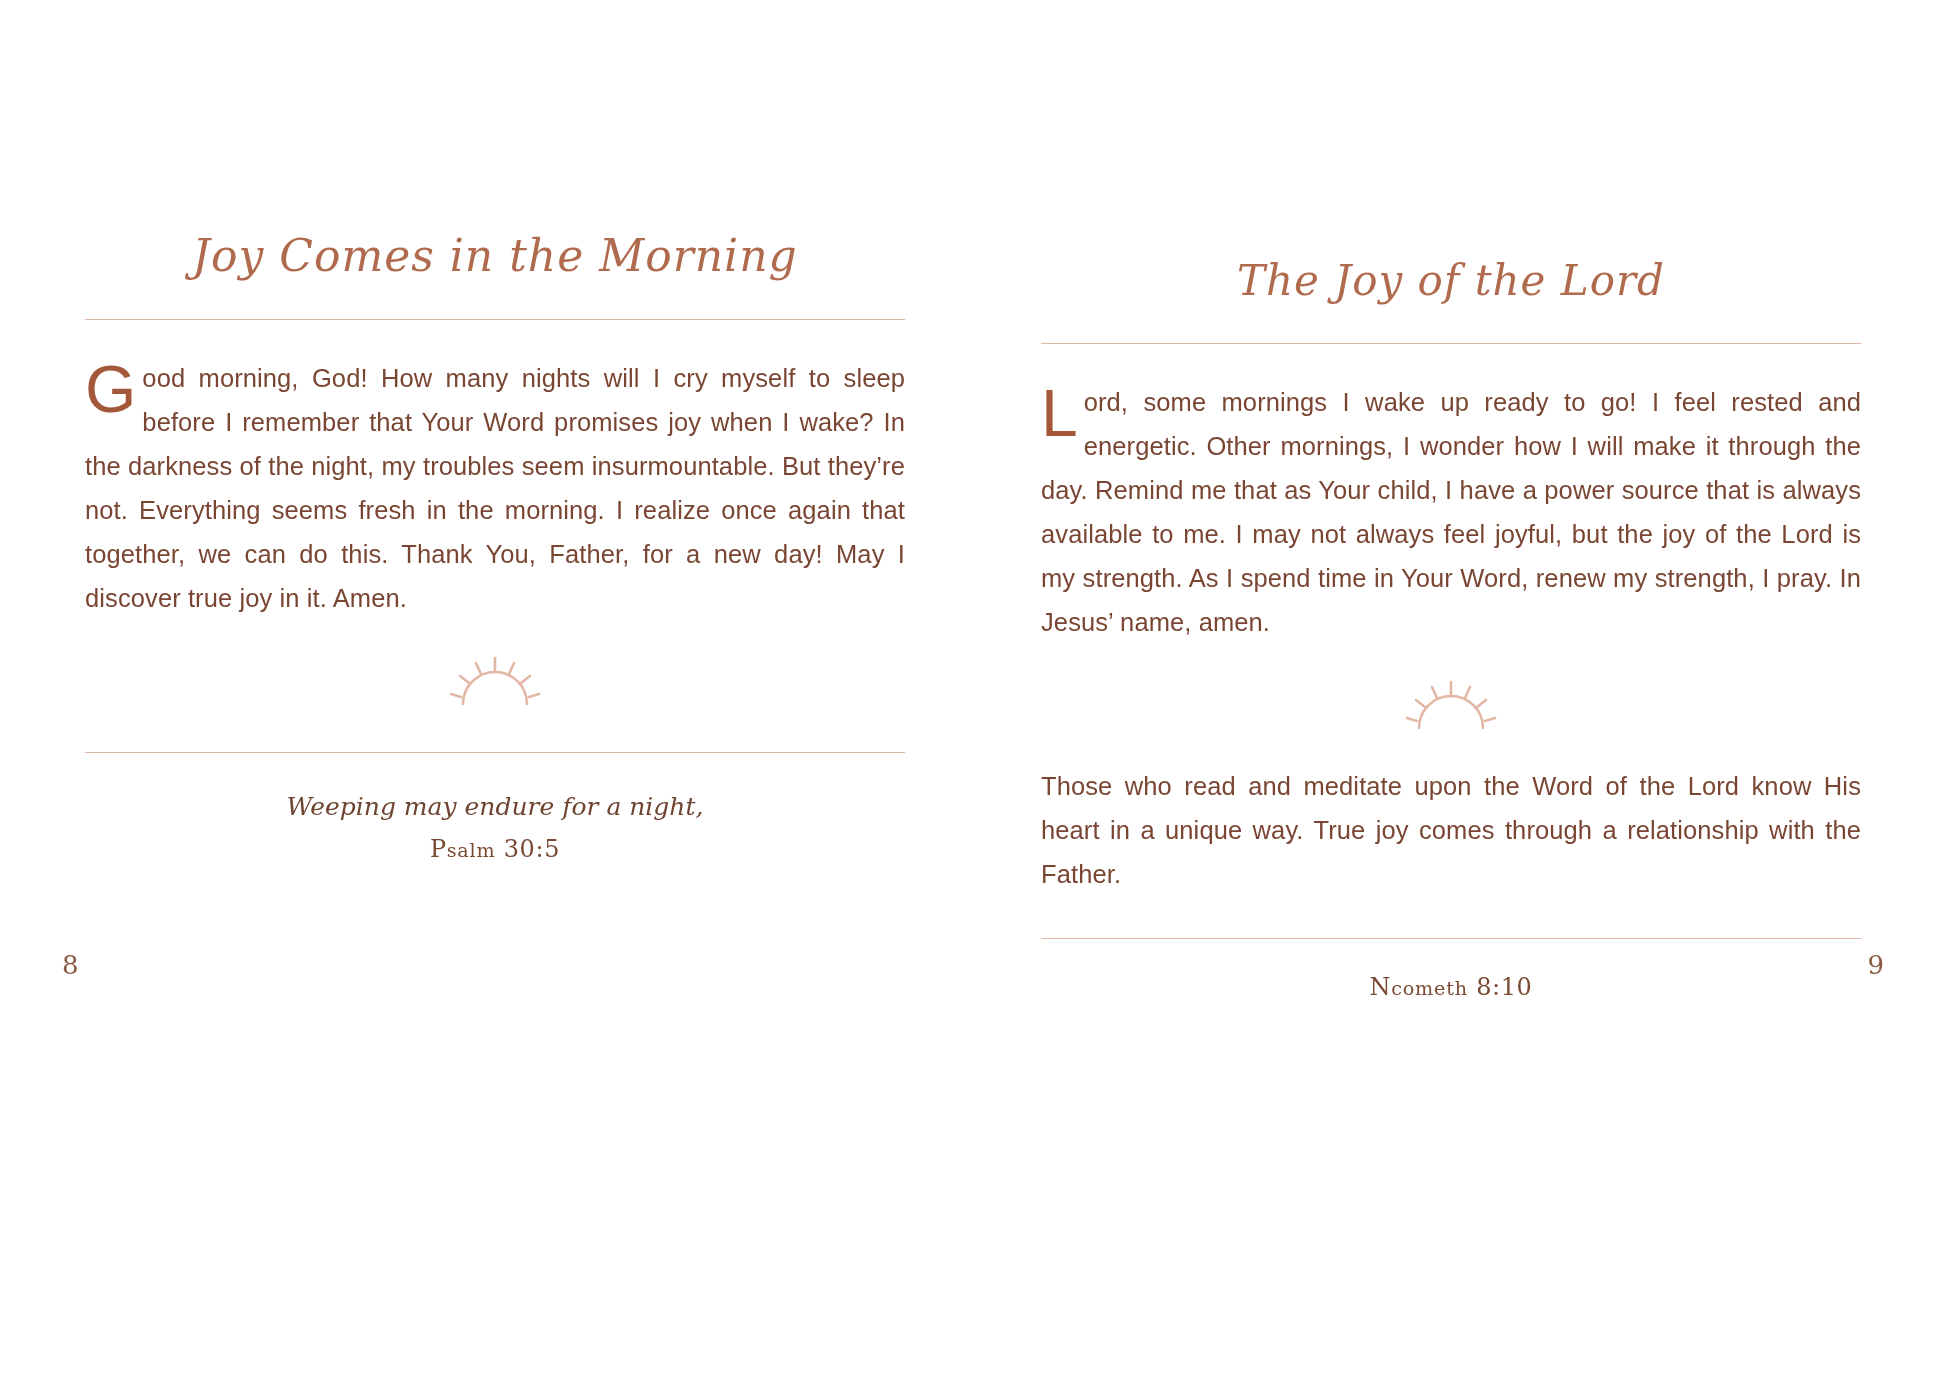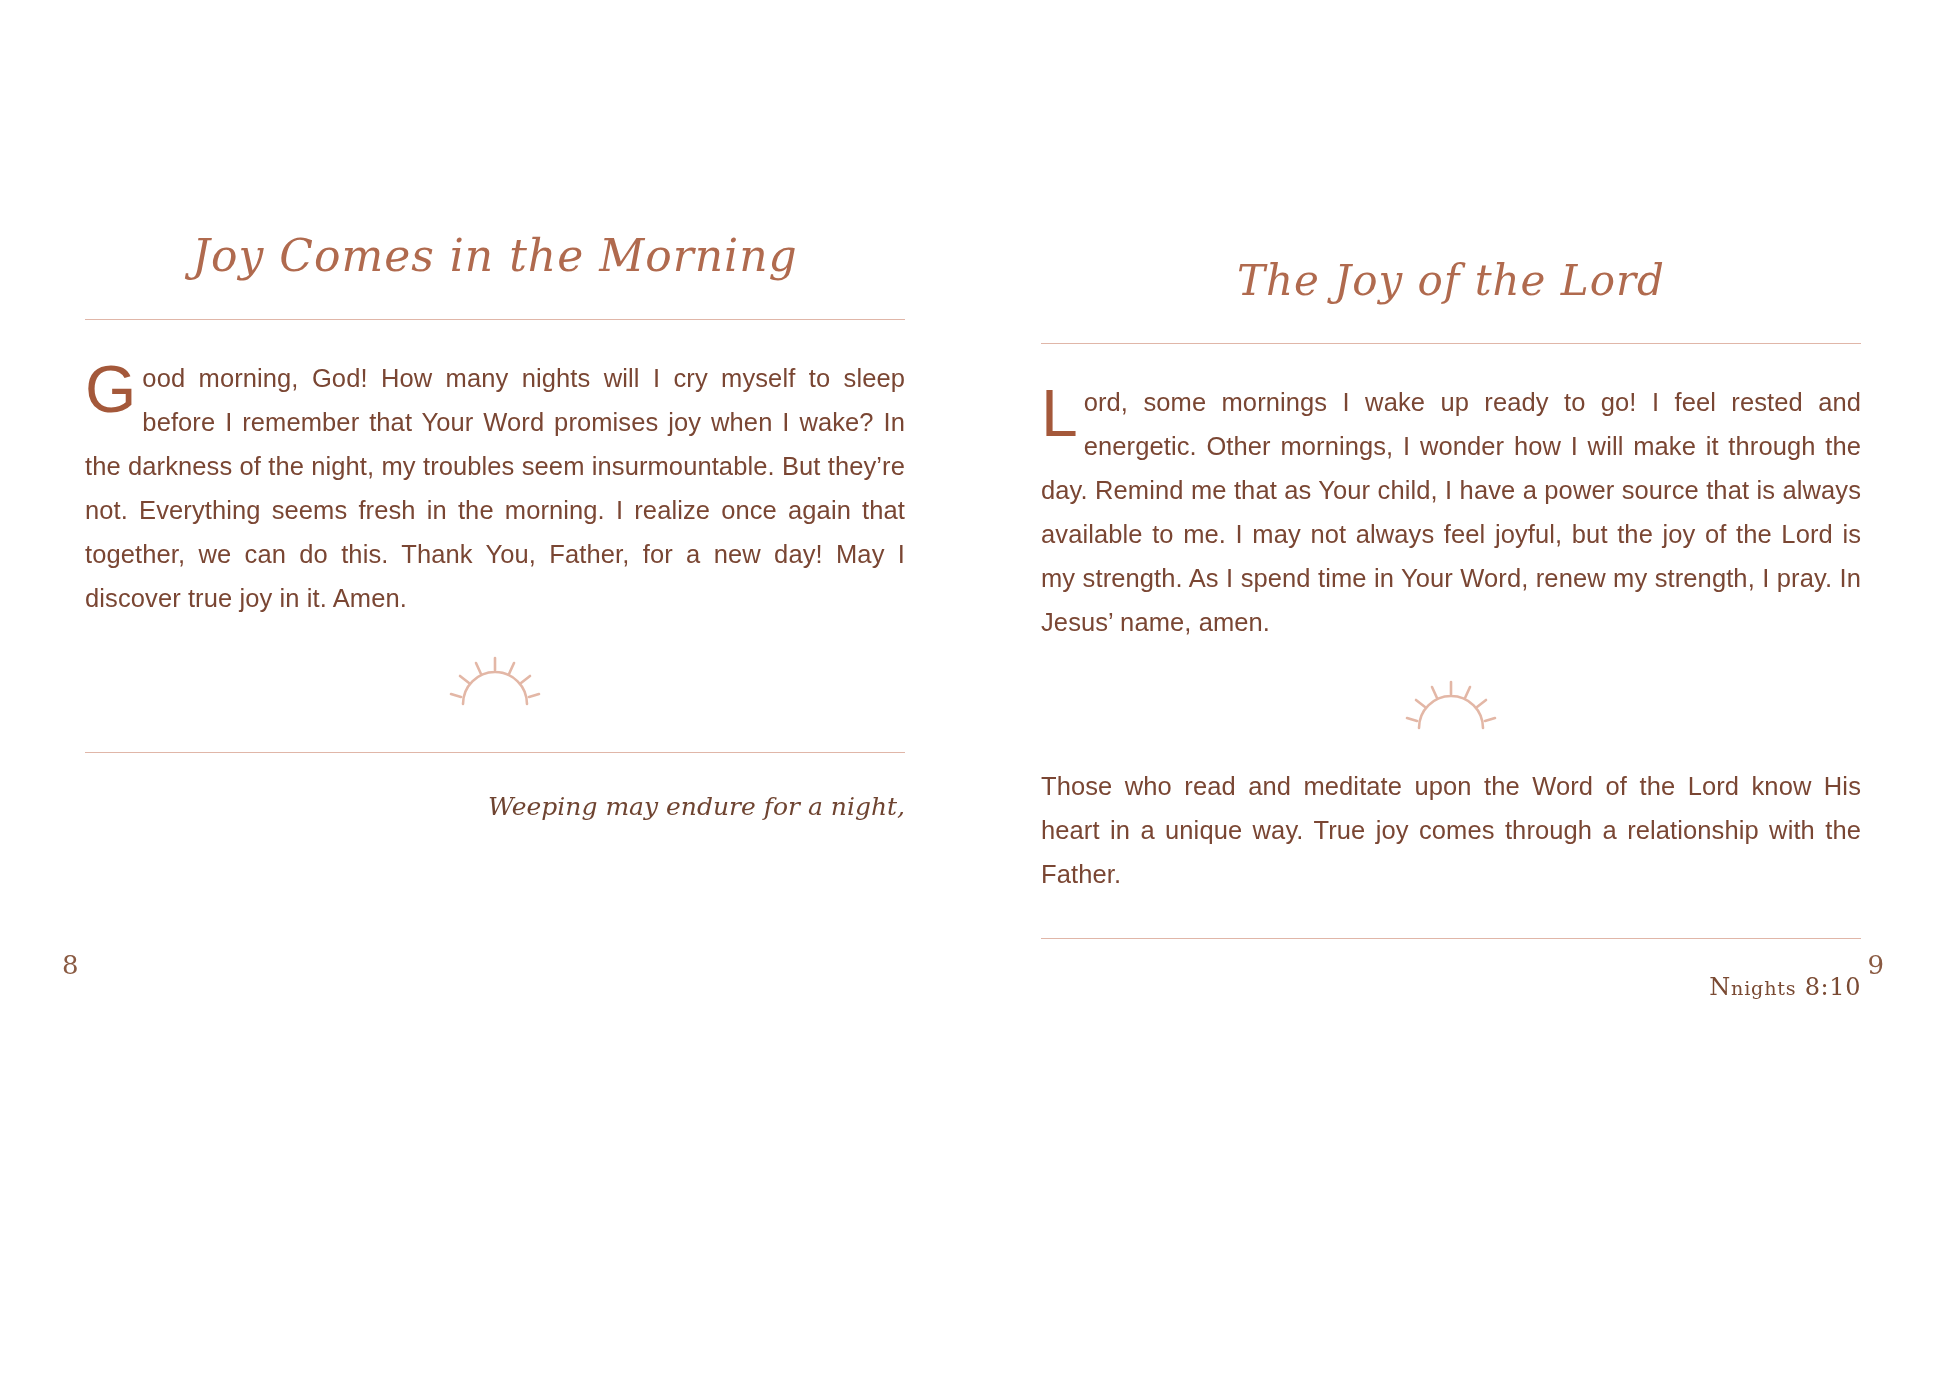--- a/index.html
+++ b/index.html
@@ -86,21 +86,21 @@
     margin: 34px 0 30px 0;
   }
   .sun-divider svg { display: block; }
   .reflection {
     margin-top: 6px;
   }
   .rule-bottom {
     margin-top: 42px;
   }
   .verse {
-    text-align: right;
+    text-align: center;
     margin-top: 34px;
   }
   .verse-line {
     font-family: "DejaVu Serif", serif;
     font-style: italic;
     font-size: 25px;
     line-height: 40px;
     color: #6f4431;
   }
   .verse-ref {
@@ -153,20 +153,24 @@
           <line x1="94" y1="40" x2="84" y2="43"></line>
         </svg>
       </span>
     </div>
 
 
     <div class="rule rule-bottom"></div>
 
     <div class="verse">
       <div class="verse-line">Weeping may endure for a night,</div>
+      <div class="verse-ref">
+        <span>P</span><span class="smallcaps">salm</span>
+        <span>30:5</span>
+      </div>
     </div>
 
     <div class="folio folio-left">8</div>
   </div>
 
   <div class="page page-right">
 
     <div class="title">The Joy of the Lord</div>
 
     <div class="rule rule-top"></div>
@@ -190,21 +194,21 @@
         </svg>
       </span>
     </div>
 
     <p class="body-text reflection">Those who read and meditate upon the Word of the Lord know His heart in a unique way. True joy comes through a relationship with the Father.</p>
 
     <div class="rule rule-bottom"></div>
 
     <div class="verse">
       <div class="verse-ref">
-        <span>N</span><span class="smallcaps">nights</span>
+        <span>N</span><span class="smallcaps">cometh</span>
         <span>8:10</span>
       </div>
     </div>
 
     <div class="folio folio-right">9</div>
   </div>
 
 </div>
 
 </body></html>

